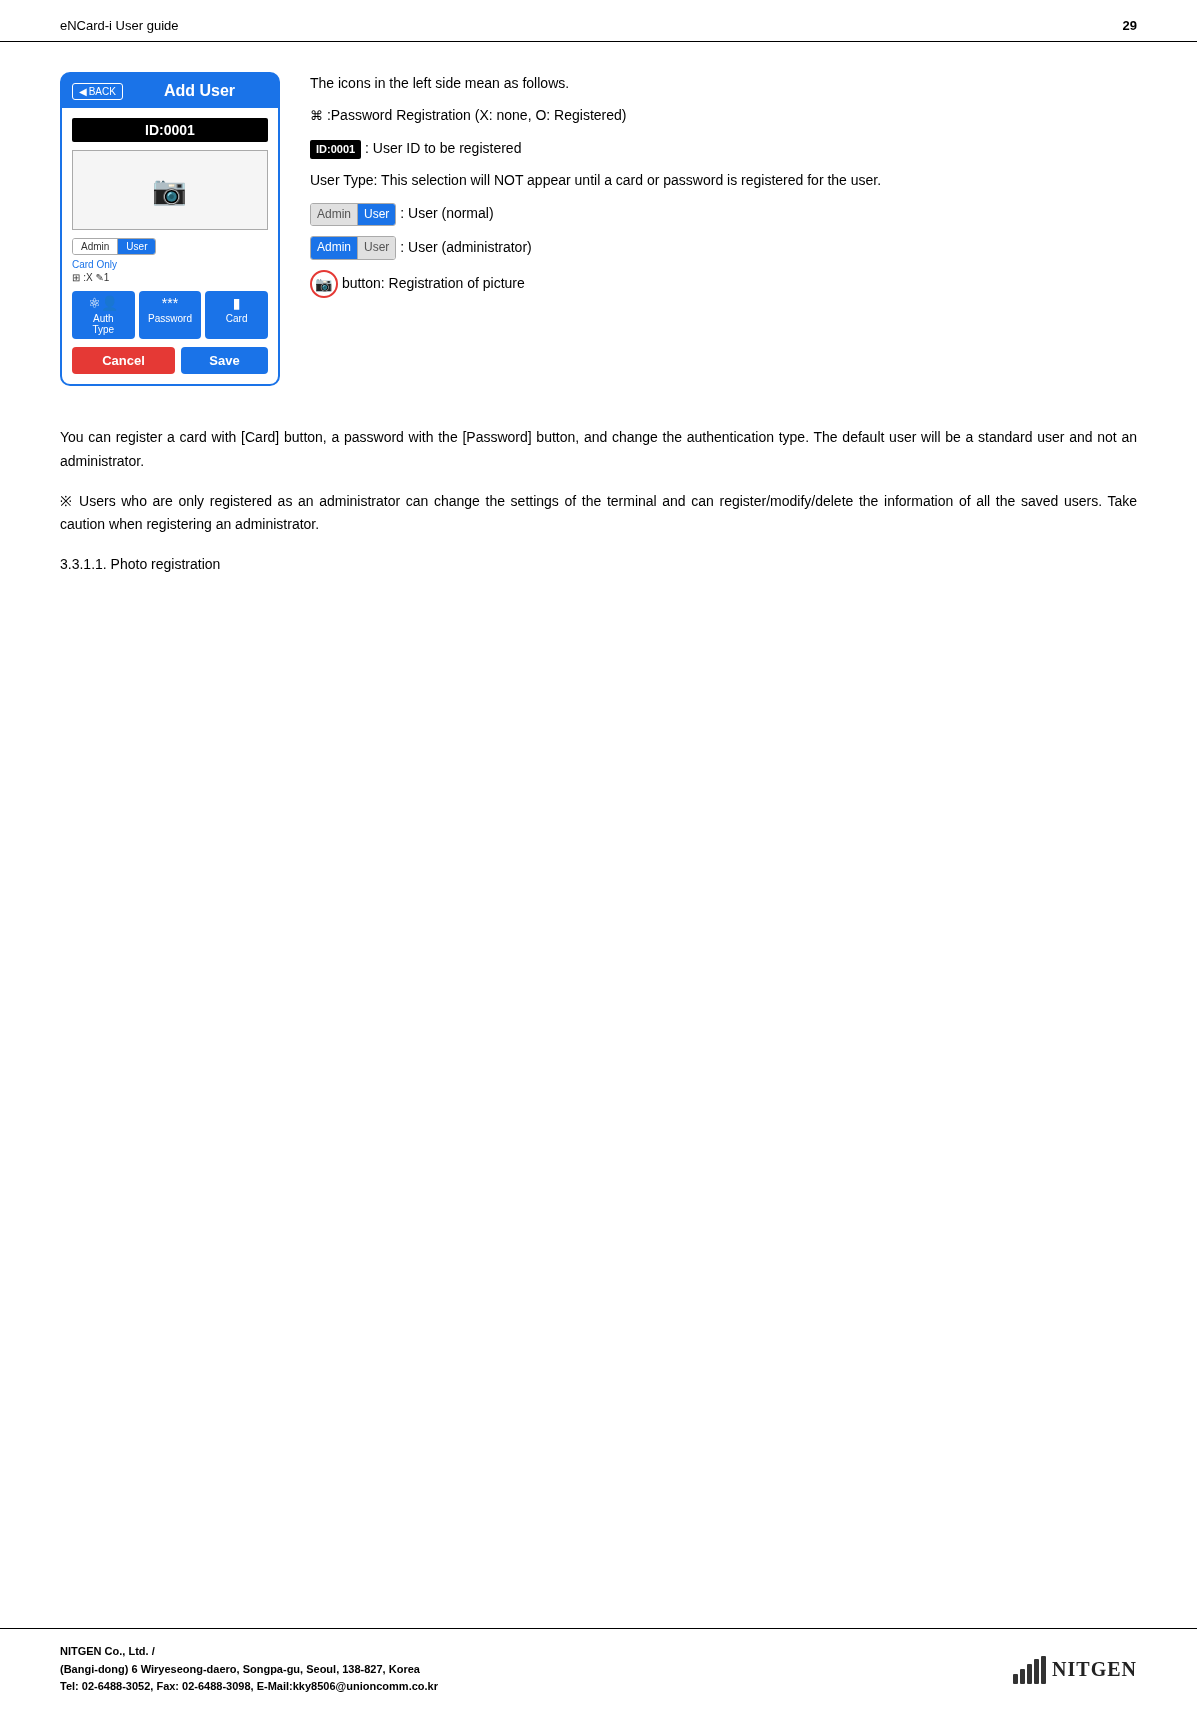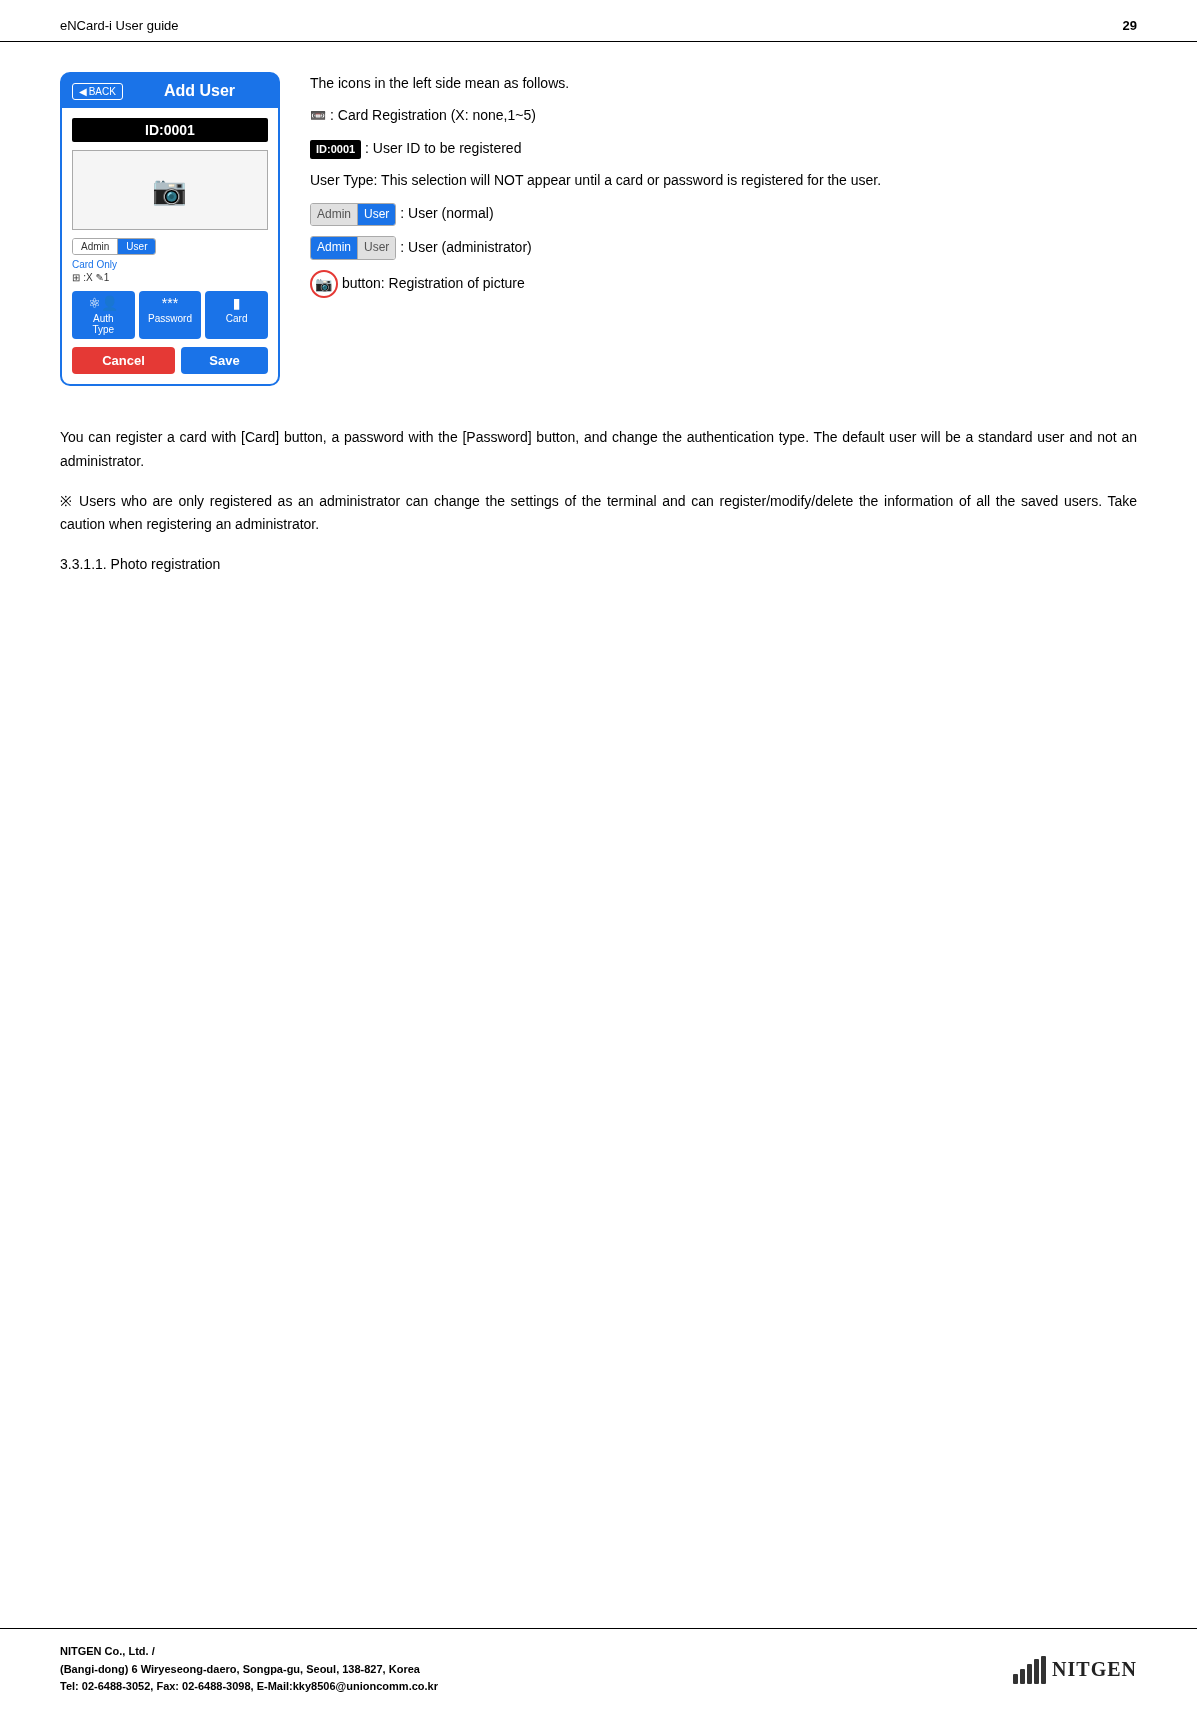--- a/index.html
+++ b/index.html
@@ -402,25 +402,25 @@
         <div class="action-buttons">
           <button class="cancel-btn">Cancel</button>
           <button class="save-btn">Save</button>
         </div>
       </div>
     </div>
 
     <div class="description-col">
       <p>The icons in the left side mean as follows.</p>
 
-
       <p>
-        <span class="icon-badge">📼</span>
-        <span>:   Card Registration (X: none,1~5)</span>
+        <span class="icon-badge">⌘</span>
+        <span>:Password Registration (X: none, O: Registered)</span>
       </p>
+
 
       <p>
         <span class="id-badge">ID:0001</span>
         <span>: User ID to be registered</span>
       </p>
 
       <p>User Type: This selection will NOT appear until a card or password is registered for the user.</p>
 
       <p>
         <span class="user-type-inline">

